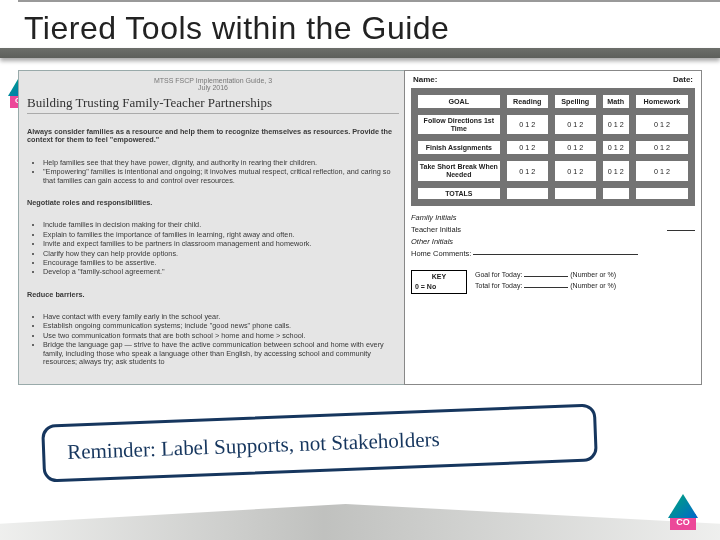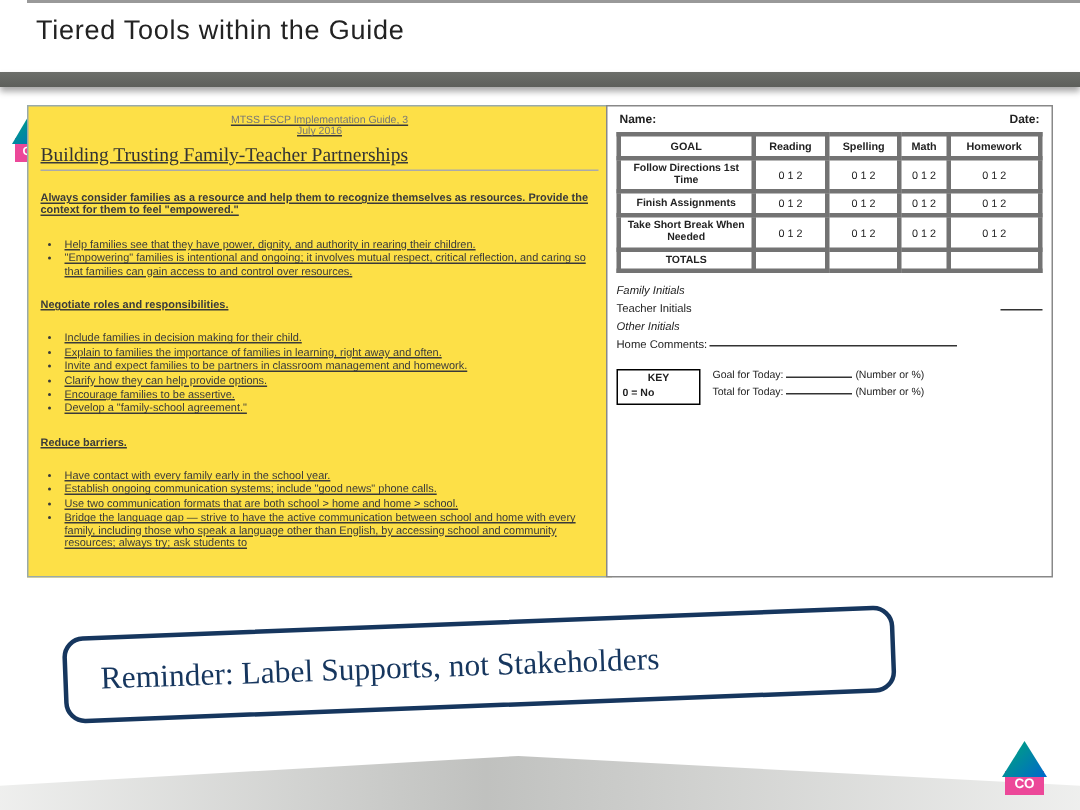--- a/index.html
+++ b/index.html
@@ -1,46 +1,46 @@
 <!DOCTYPE html>
 <html><head>
 <meta charset="utf-8">
 <style>
   * { box-sizing: border-box; margin: 0; padding: 0; }
   html, body { width: 720px; height: 540px; font-family: Arial, sans-serif; background: #fff; overflow: hidden; }
   .slide { position: relative; width: 720px; height: 540px; }
 
   .top-rule { position: absolute; top: 0; left: 18px; right: 0; height: 2px; background: #999; }
-  .title { position: absolute; top: 10px; left: 24px; font-size: 18px; color: #222; font-weight: 400; letter-spacing: .5px; }
+  .title { position: absolute; top: 10px; left: 24px; font-size: 32px; color: #222; font-weight: 400; letter-spacing: .5px; }
   .title-underline { position: absolute; top: 48px; left: 0; width: 720px; height: 10px;
     background: linear-gradient(to bottom, #6c6e6a 0%, #5d5f5b 100%);
     box-shadow: 0 3px 4px rgba(0,0,0,.35); }
 
   .content { position: absolute; top: 70px; left: 18px; right: 18px; height: 320px; }
 
   
   .doc { position: absolute; left: 0; top: 0; width: 390px; height: 315px;
-    border: 1px solid #9aa; background: #fde047; padding: 6px 8px; font-size: 7.3px; color: #3a3a3a; text-decoration: underline; }
+    border: 1px solid #9aa; background: #e5e5e5; padding: 6px 8px; font-size: 7.3px; color: #3a3a3a; }
   .doc-head { text-align: center; font-size: 7px; color: #777; }
   .doc-title { margin: 4px 0 6px; font-family: "Times New Roman", serif; font-size: 13px; color: #333; border-bottom: 1px solid #aaa; padding-bottom: 2px; }
   .doc-section { font-weight: bold; margin-top: 4px; }
   .doc ul { list-style: disc; margin: 2px 0 2px 16px; }
   .doc li { margin-bottom: 1px; line-height: 1.15; }
   .doc p { margin: 14px 0; line-height: 1.15; }
 
   .co-logo { position: absolute; left: 2px; top: 74px; width: 38px; height: 38px; display:flex; flex-direction:column; align-items:center; }
   .co-tri { width: 26px; height: 22px; background: linear-gradient(135deg, #0a7, #06c); clip-path: polygon(50% 0, 100% 100%, 0 100%); }
   .co-sq { width: 22px; height: 16px; background: #ec4899; color:#fff; font-size:8px; font-weight:bold; display:flex; align-items:center; justify-content:center; margin-top:-4px; }
 
   
   .form { position: absolute; right: 0; top: 0; width: 298px; height: 315px;
     border: 1px solid #888; background: #fff; font-size: 8px; color: #222; padding: 4px 6px; }
   .form-row1 { display: flex; justify-content: space-between; font-weight: bold; margin-bottom: 4px; padding: 0 2px; }
   table.goals { width: 100%; border-collapse: collapse; font-size: 7.2px; text-align: center; }
-  table.goals th, table.goals td { border: 3px solid #737373; padding: 2px 1px; }
+  table.goals th, table.goals td { border: 7px solid #737373; padding: 2px 1px; }
   table.goals th { background: #fff; font-weight: bold; }
   .goal-label { text-align: center; font-weight: bold; font-size: 7px; line-height:1.1; }
   .totals-row td { font-weight: bold; }
   .sig-block { margin-top: 6px; font-size: 7.5px; line-height: 1.6; }
   .sig-block .line { display: inline-block; border-bottom: 1px solid #333; width: 130px; vertical-align: middle; margin-left: 2px; }
   .sig-right { float: right; }
   .sig-right .short { width: 28px; }
 
   .bottom-meta { display:flex; gap:8px; margin-top:10px; }
   .key { border:1px solid #000; width:56px; padding:2px 3px; font-size:7px; font-weight:bold; line-height:1.1; }

